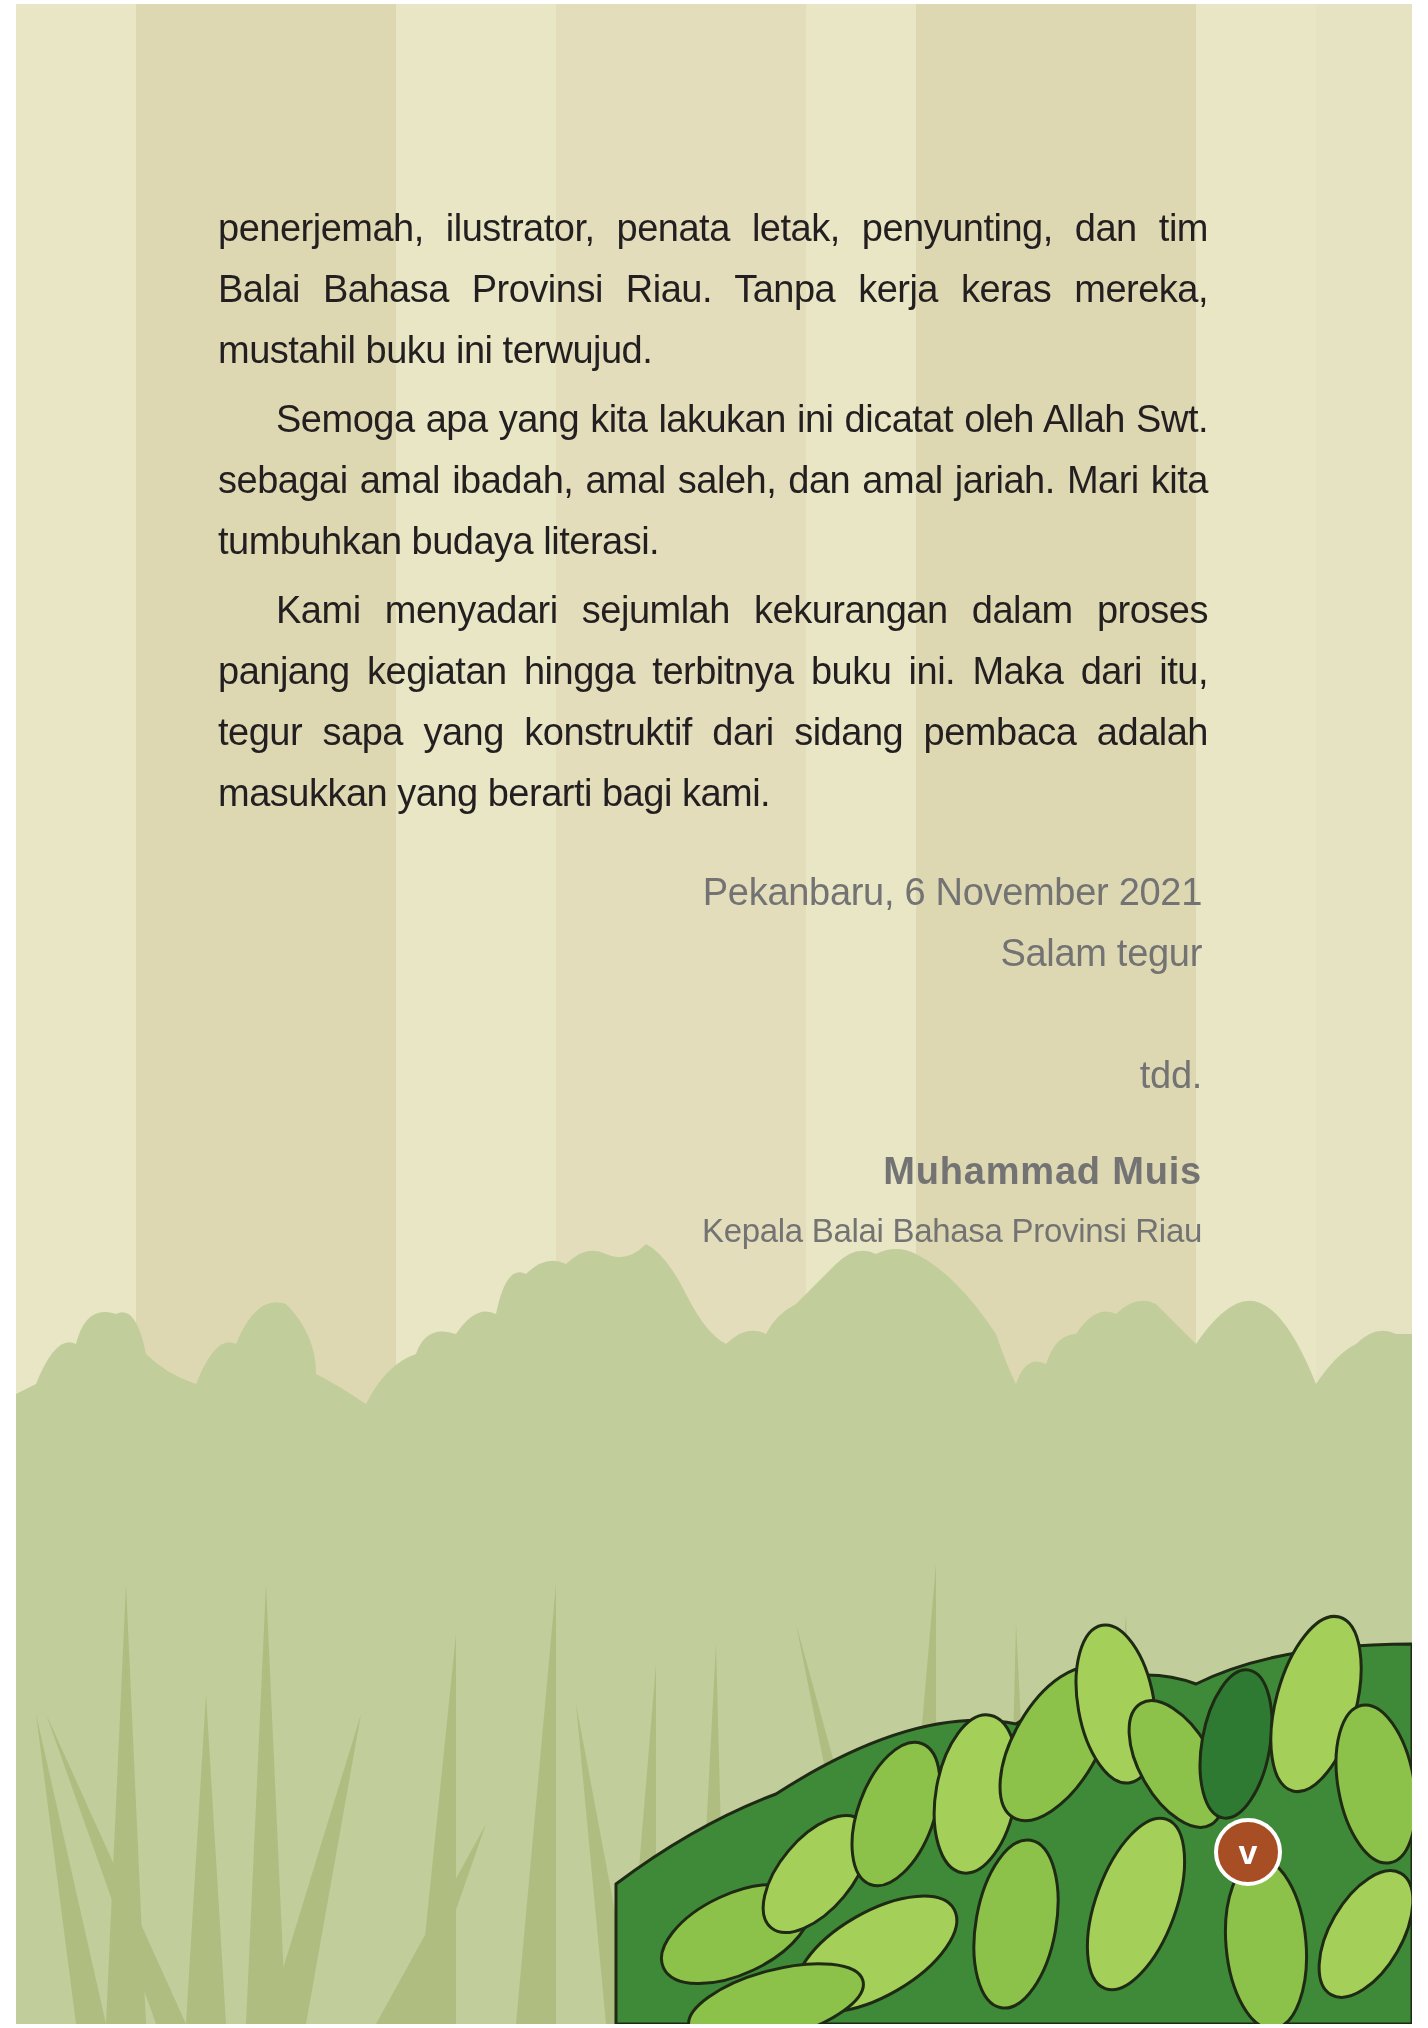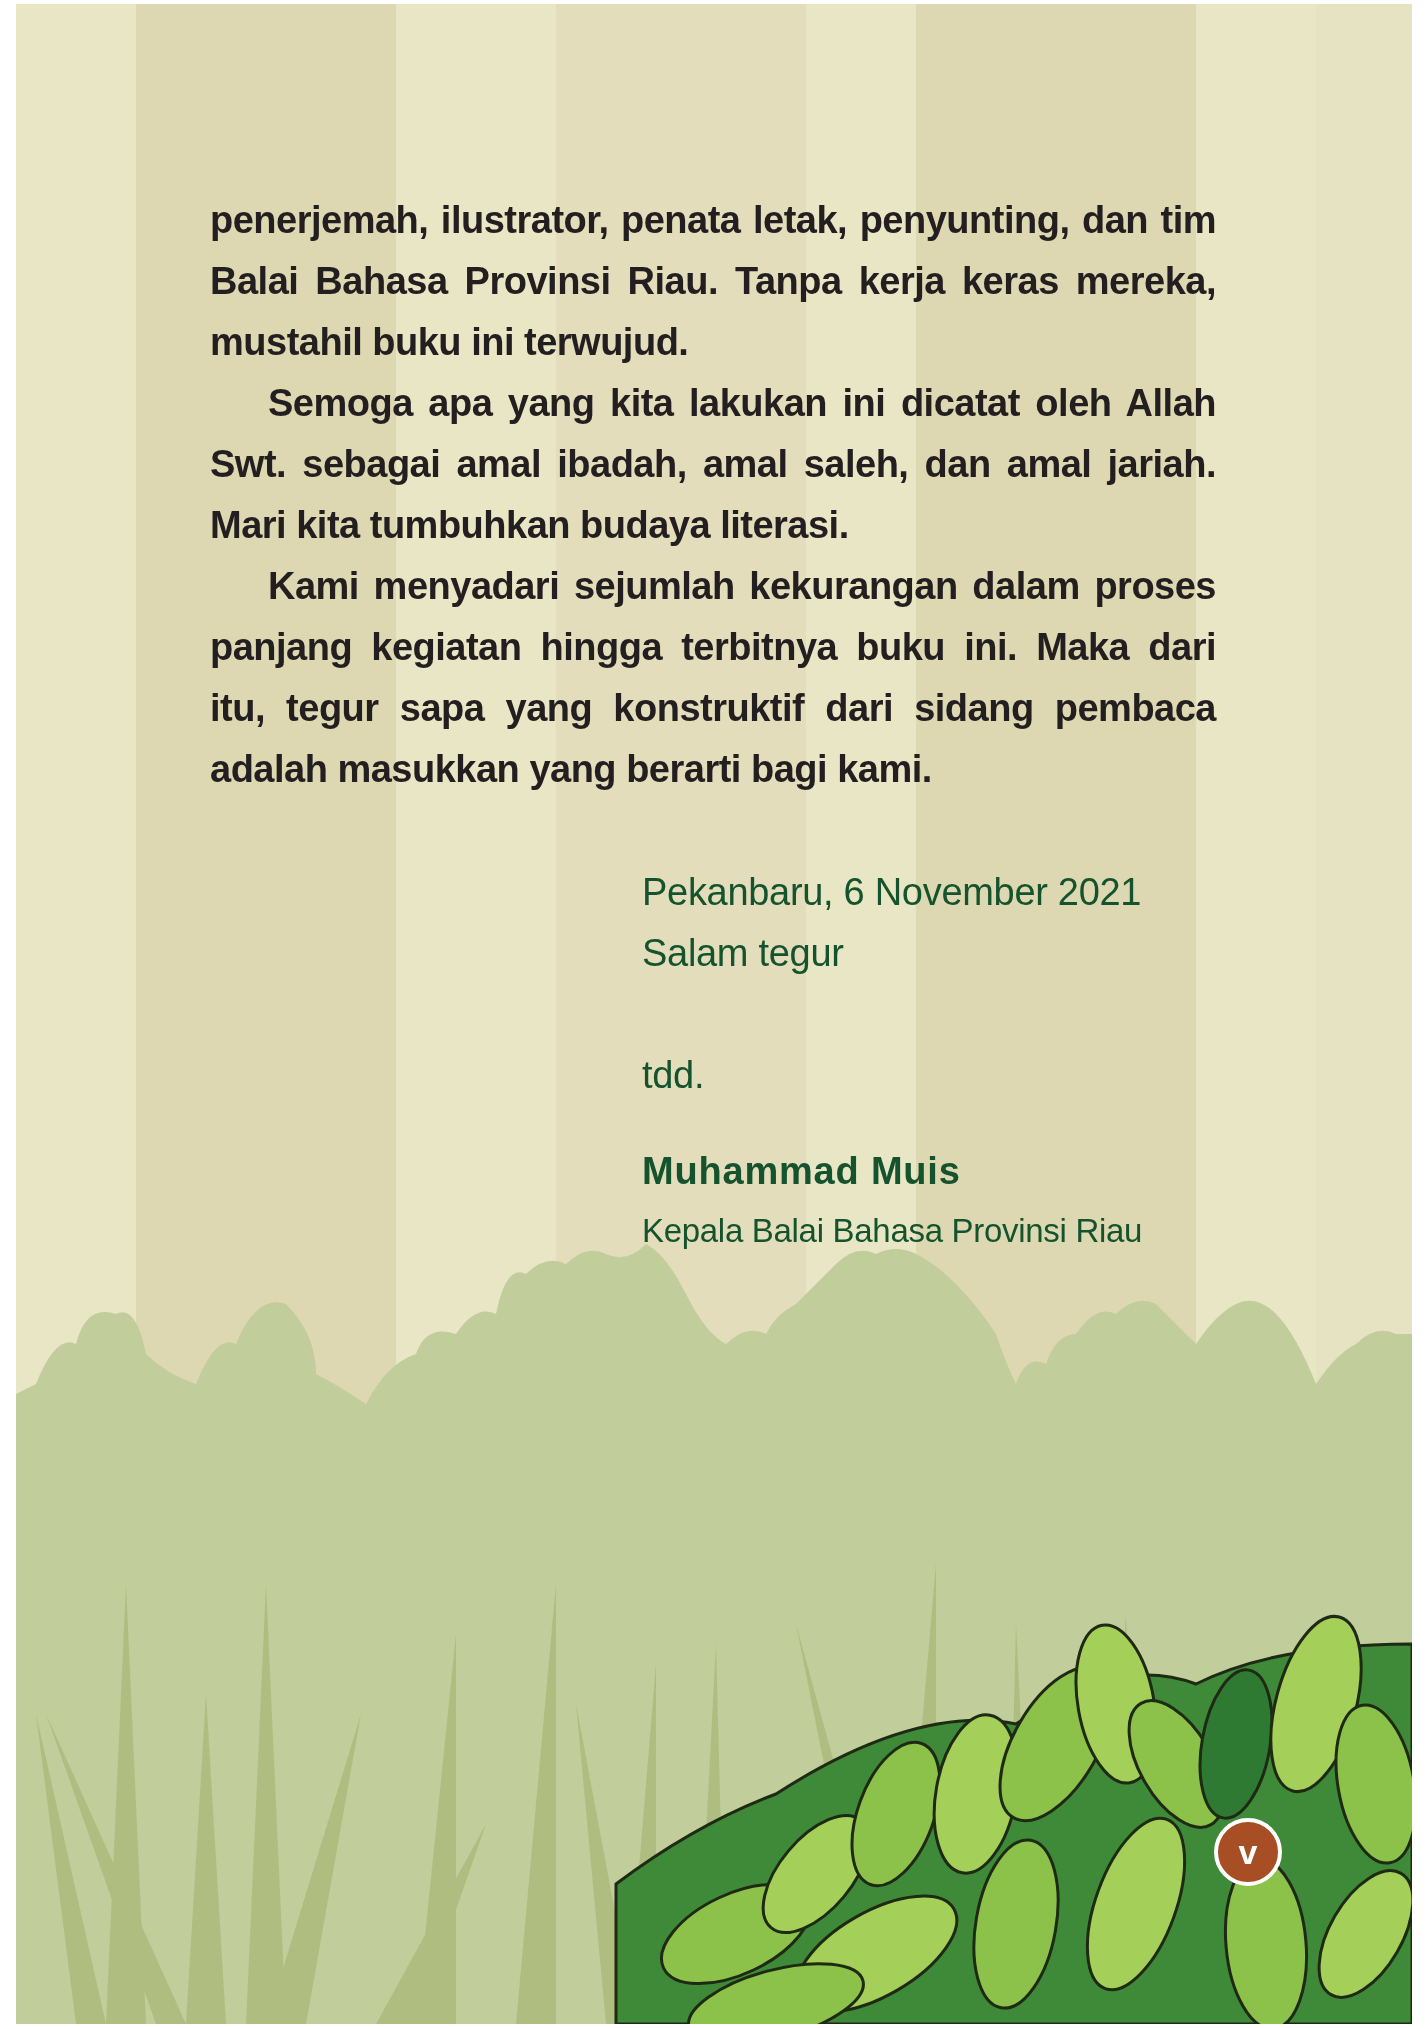--- a/index.html
+++ b/index.html
@@ -12,25 +12,25 @@
   .trunk.t1 { left: 120px; width: 260px; }
   .trunk.t2 { left: 540px; width: 250px; background: #e3ddbb; }
   .trunk.t3 { left: 900px; width: 280px; }
   .trunk.t4 { left: 1300px; width: 96px; background: #e6e3c2; }
   .bg-svg { position: absolute; left: 0; top: 0; }
   .text-block {
     position: absolute; left: 194px; top: 186px; width: 1006px;
     font-family: "Liberation Sans", sans-serif; font-size: 38px; line-height: 61px;
     color: #231f20; letter-spacing: -0.5px;
   }
-  .text-block p { margin: 0; text-align: justify; text-align-last: left; font-weight: bold; }
+  .text-block p { margin: 8px; text-align: justify; text-align-last: left; }
   .text-block p.indent { text-indent: 58px; }
   .sign {
     position: absolute; left: 626px; top: 858px; width: 560px;
-    font-family: "Liberation Sans", sans-serif; color: #14532d; letter-spacing: -0.3px;
+    font-family: "Liberation Sans", sans-serif; color: #737373; letter-spacing: -0.3px; text-align: right;
   }
   .sign .line { font-size: 38px; line-height: 61px; white-space: nowrap; }
   .sign .gap { height: 61px; }
   .sign .tdd { margin-top: 0; }
   .sign .name { font-weight: bold; font-size: 38px; line-height: 50px; margin-top: 40px; letter-spacing: 0.8px; }
   .sign .role { font-size: 33px; line-height: 50px; margin-top: 10px; }
   .page-num {
     position: absolute; left: 1198px; top: 1814px; width: 68px; height: 68px;
     border-radius: 50%; background: #a84e24; border: 4px solid #ffffff;
     box-sizing: border-box; color: #ffffff; font-family: "Liberation Sans", sans-serif;

